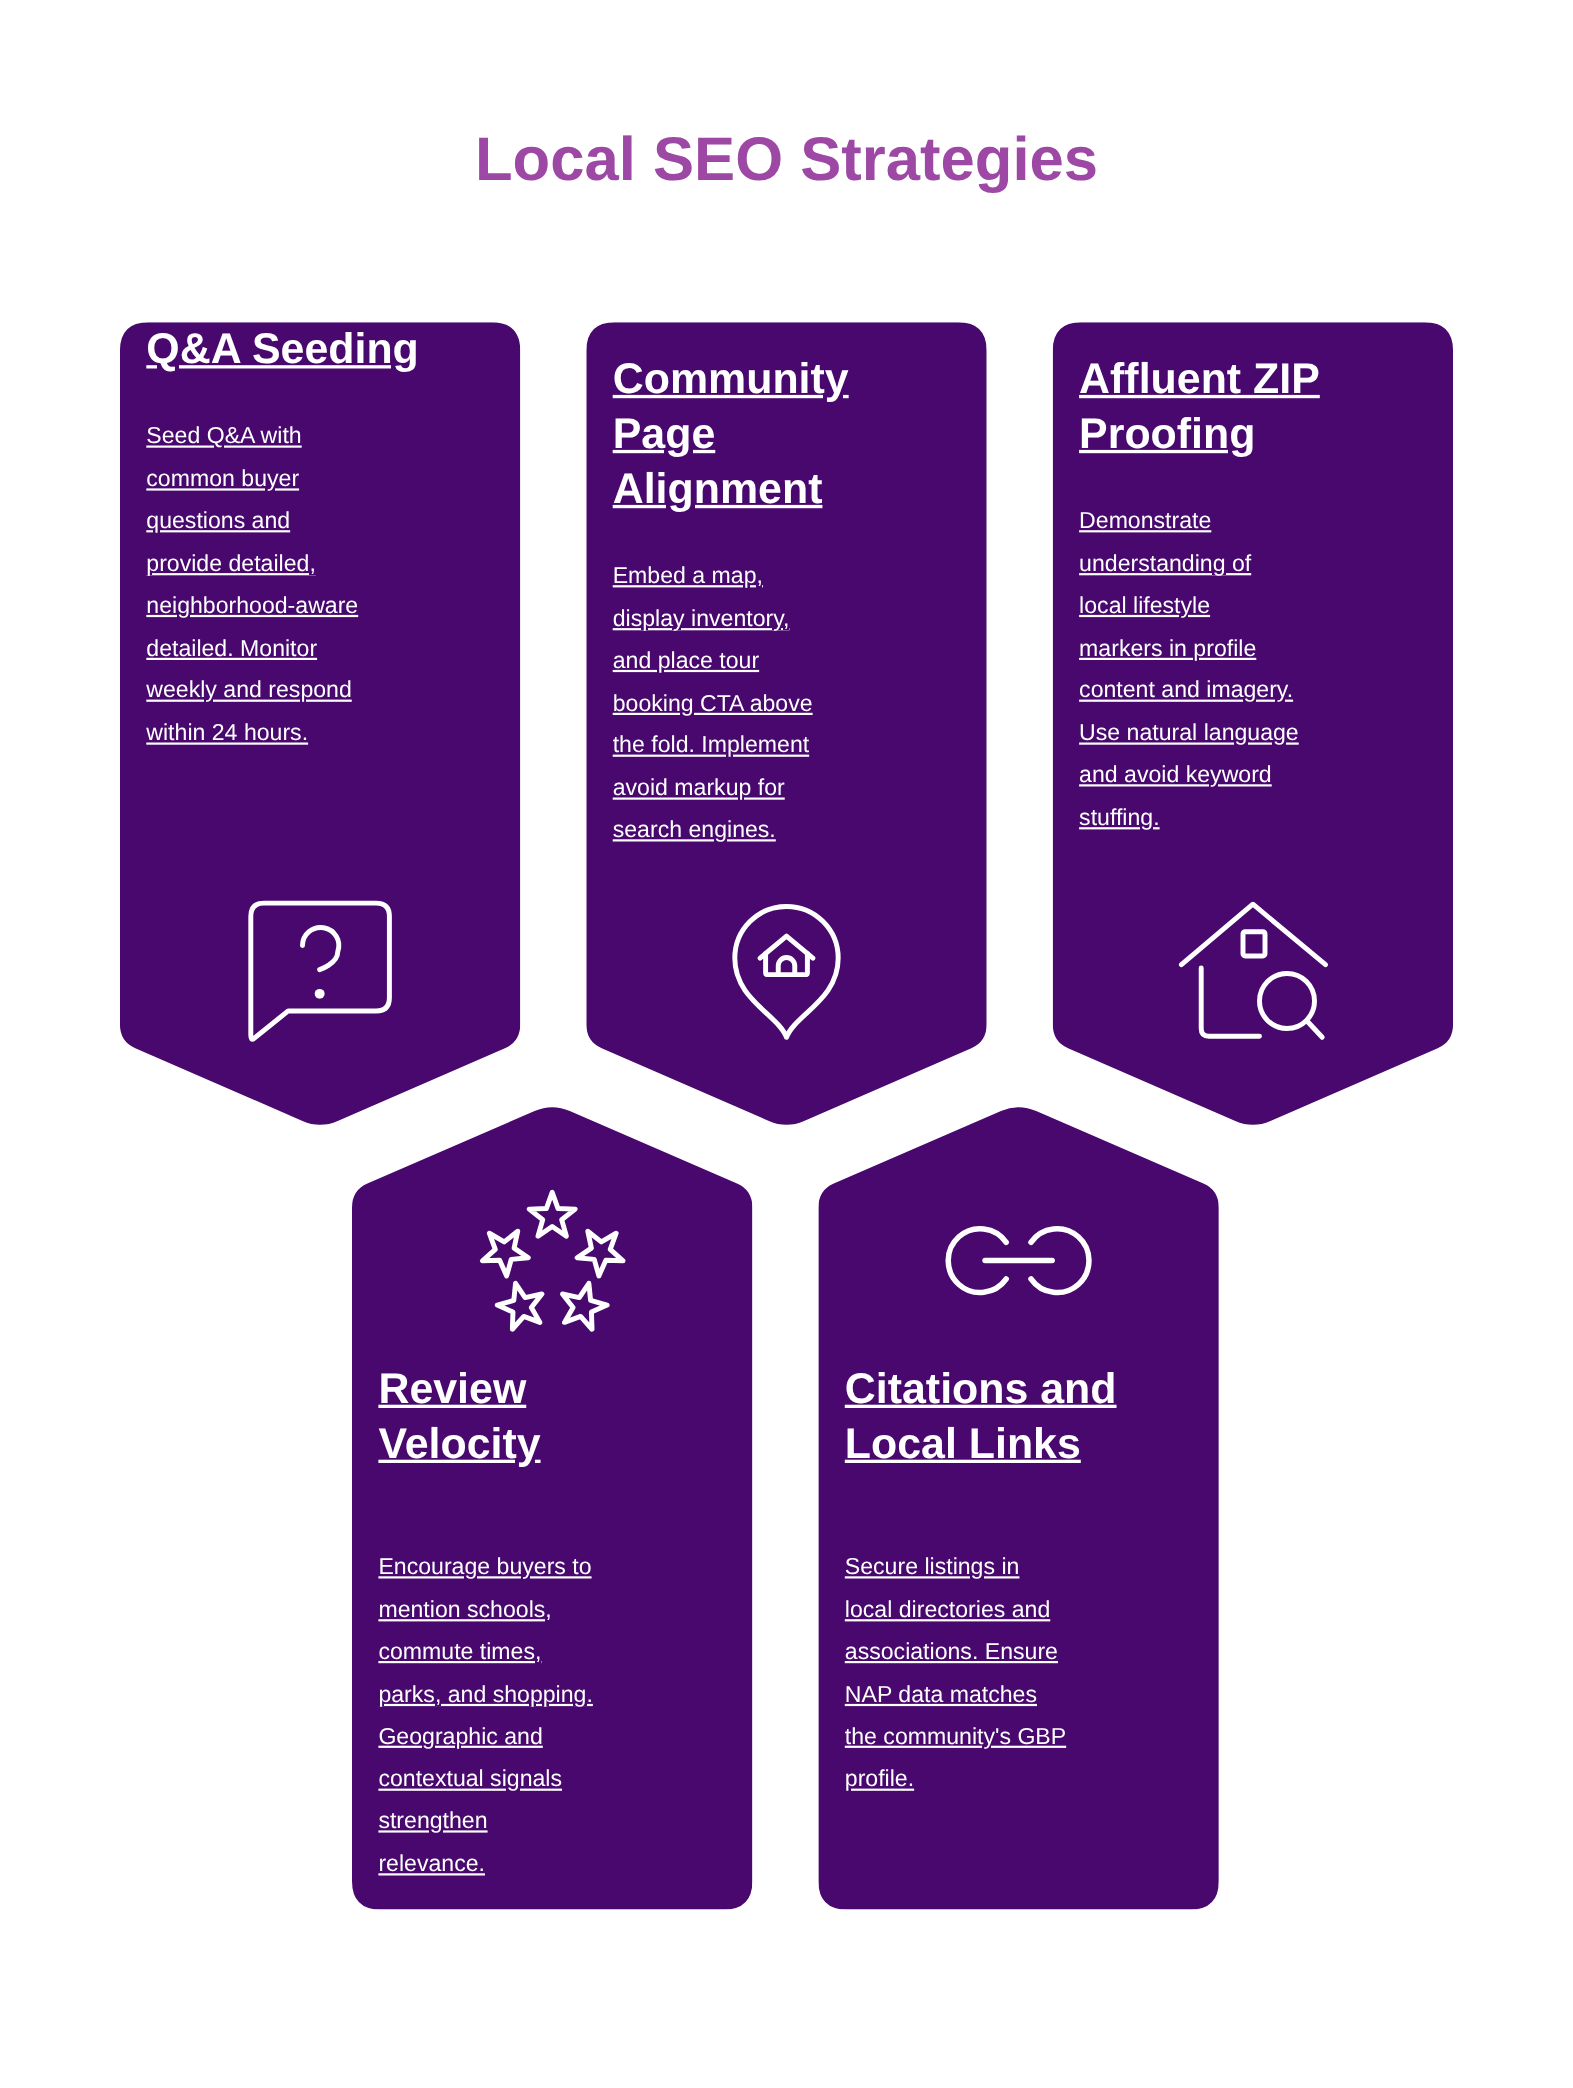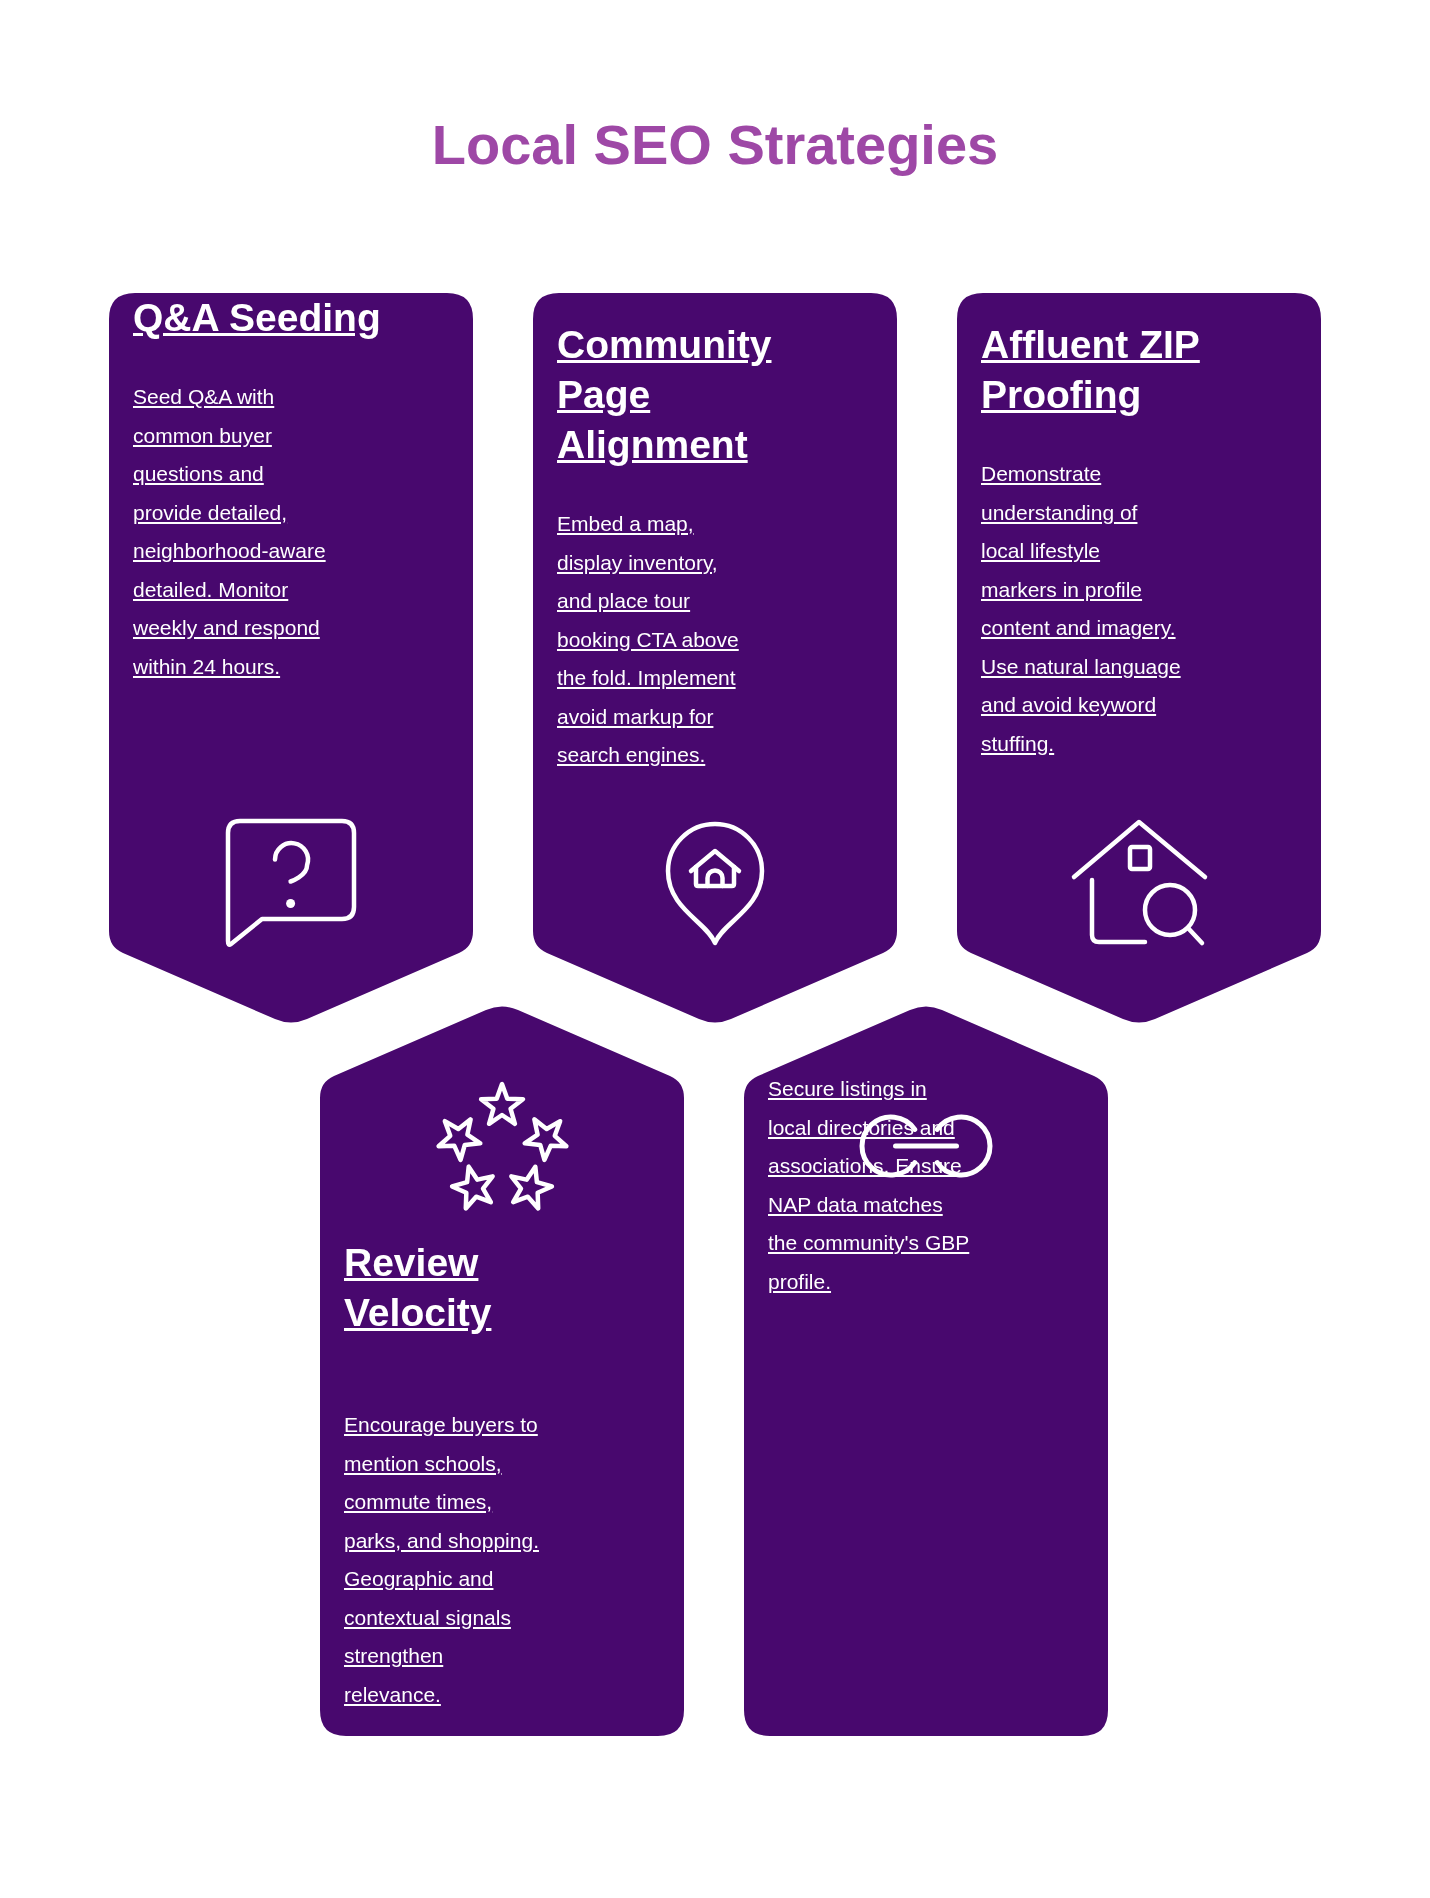--- a/index.html
+++ b/index.html
@@ -181,20 +181,24 @@
   <div class="icon-area top-pos">
     <svg width="140" height="70" viewBox="0 0 140 70">
       <g class="icon-stroke" style="stroke-width:5;">
         <path d="M 58.76,18.37 A 29,29 0 1 0 58.76,51.63"></path>
         <path d="M 81.24,51.63 A 29,29 0 1 0 81.24,18.37"></path>
         <path d="M 39.5,35 H 100.5"></path>
       </g>
     </svg>
   </div>
   <div class="content">
+    <div class="ctitle mt236">
+      <div class="tline">Citations and</div>
+      <div class="tline">Local Links</div>
+    </div>
     <div class="cbody bmt46">
       <div class="bline">Secure listings in</div>
       <div class="bline">local directories and</div>
       <div class="bline">associations. Ensure</div>
       <div class="bline">NAP data matches</div>
       <div class="bline">the community's GBP</div>
       <div class="bline">profile.</div>
     </div>
   </div>
 </div>

